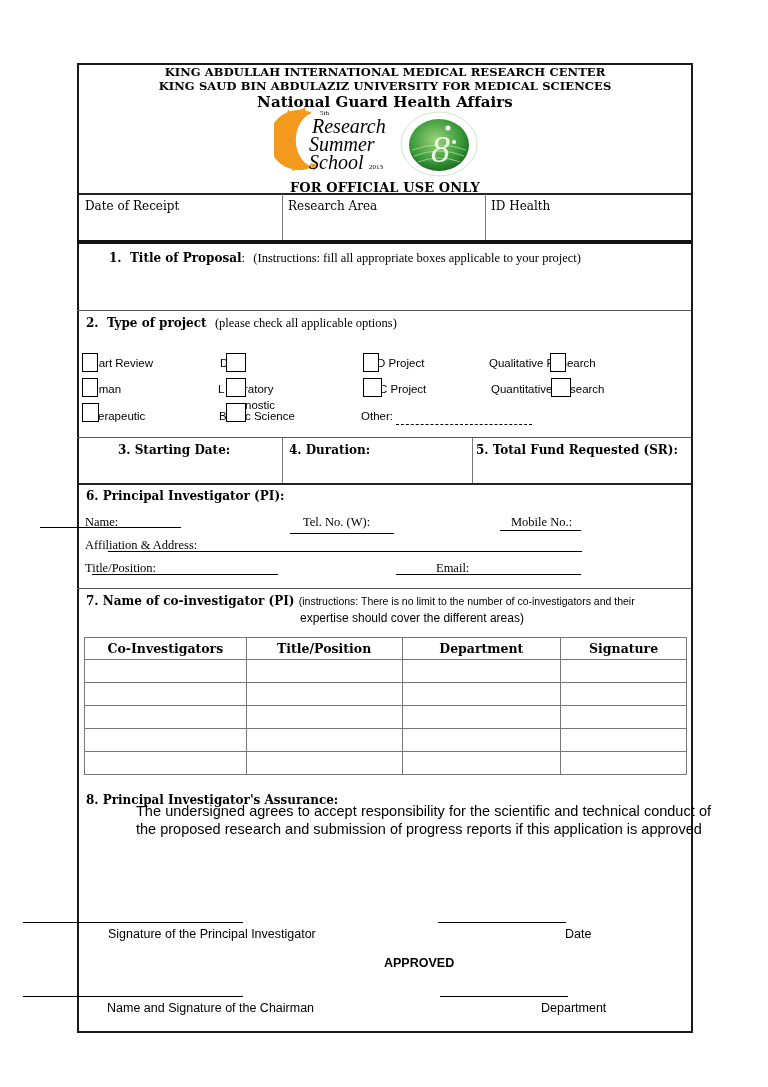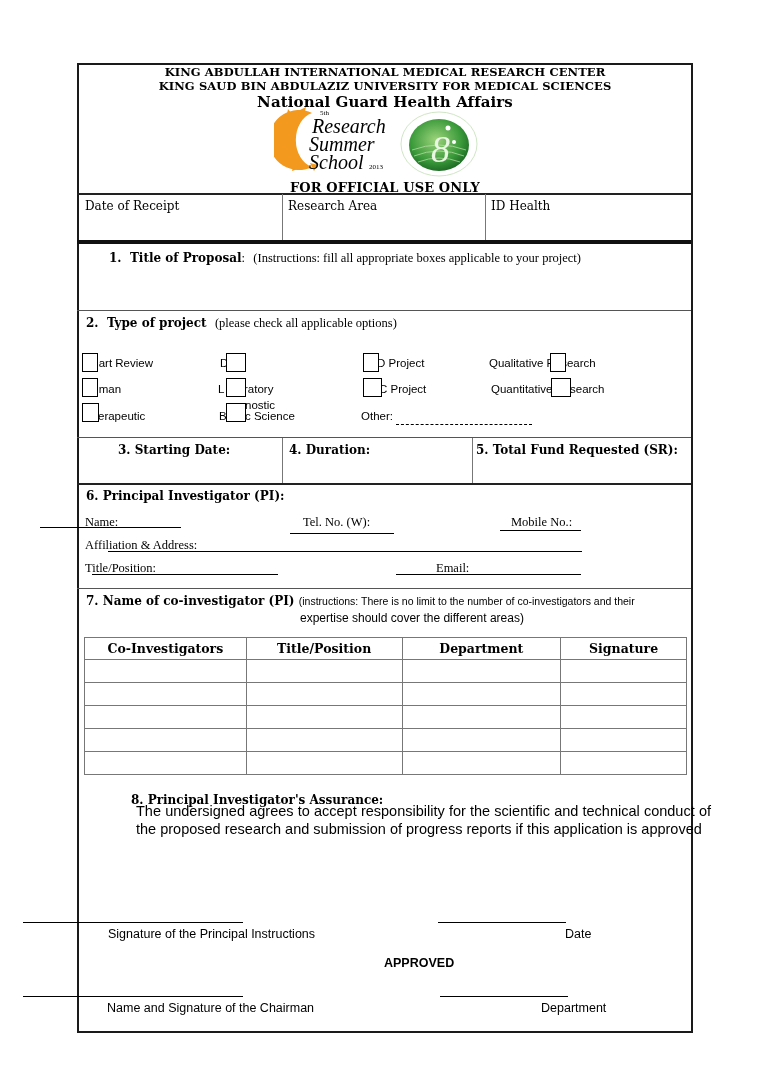--- a/index.html
+++ b/index.html
@@ -208,25 +208,25 @@
     </tr>
     <tr>
       <td></td>
       <td></td>
       <td></td>
       <td></td>
     </tr>
   </tbody>
 </table>
 
-<div class="sec-title" style="left:86px; top:793px;margin-left:45px;">8.  Principal Investigator's Assurance:</div>
+<div class="sec-title" style="left:86px; top:793px;">8.  Principal Investigator's Assurance:</div>
 <div class="para" style="top:802px;margin-left:28px;">The undersigned agrees to accept responsibility for the scientific and technical conduct of the proposed research and submission of progress reports if this application is approved</div>
 
 <div class="sigline" style="left:23px; top:922px; width:220px;"></div>
-<div class="siglbl" style="left:108px; top:927px;">Signature of the Principal Instructions</div>
+<div class="siglbl" style="left:108px; top:927px;">Signature of the Principal Investigator</div>
 <div class="sigline" style="left:438px; top:922px; width:128px;"></div>
 <div class="siglbl" style="left:565px; top:927px;">Date</div>
 
 <div class="siglbl" style="left:384px; top:956px; font-weight:bold;">APPROVED</div>
 
 <div class="sigline" style="left:23px; top:996px; width:220px;"></div>
 <div class="siglbl" style="left:107px; top:1001px;">Name and Signature of the Chairman</div>
 <div class="sigline" style="left:440px; top:996px; width:128px;"></div>
 <div class="siglbl" style="left:541px; top:1001px;">Department</div>
 

